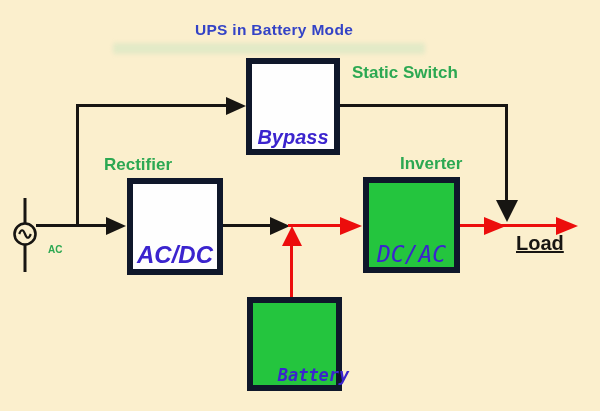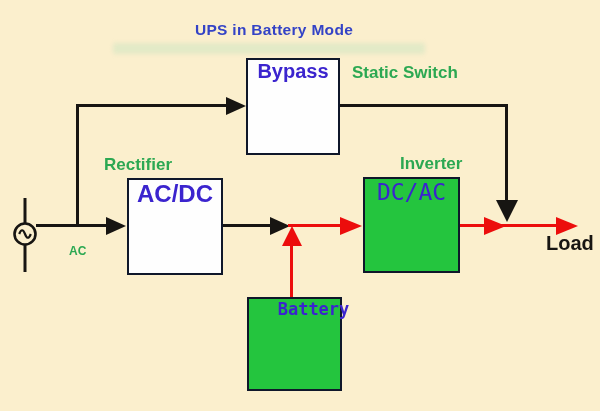--- a/index.html
+++ b/index.html
@@ -14,22 +14,22 @@
   .vline{width:3px;}
   .black{background:#171512;}
   .red{background:#EC0D0C;}
   .arrow{position:absolute;width:0;height:0;}
   .arrow.right.black-a{border-left:20px solid #171512;border-top:9px solid transparent;border-bottom:9px solid transparent;}
   .arrow.right.red-a{border-left:22px solid #EC0D0C;border-top:9px solid transparent;border-bottom:9px solid transparent;}
   .arrow.down.black-a{border-top:22px solid #171512;border-left:11px solid transparent;border-right:11px solid transparent;}
   .arrow.up.red-a{border-bottom:20px solid #EC0D0C;border-left:10px solid transparent;border-right:10px solid transparent;}
   
   .box{
-    position:absolute;border:2px solid #0f172a;box-sizing:border-box;
-    display:flex;align-items:flex-start;justify-content:center;
+    position:absolute;border:6px solid #0f172a;box-sizing:border-box;
+    display:flex;align-items:flex-end;justify-content:center;font-style:italic;
   }
   .box.white{background:#FEFEFE;}
   .box.green{background:#24C53E;}
   .blue-bold{color:#3B24CE;font-weight:bold;}
   .mono{font-family:"DejaVu Sans Mono",monospace;color:#3B24CE;}
   
   .lbl{position:absolute;white-space:nowrap;}
   .green-lbl{color:#2CA852;font-weight:bold;}
   #title{
     left:0;top:21px;width:548px;text-align:center;
@@ -88,16 +88,16 @@
     <span class="mono" style="font-size:23px;">DC/AC</span>
   </div>
 
   <div class="box green" style="left:247px;top:297px;width:95px;height:94px;padding-left:38px;">
     <span class="mono" style="font-size:17px;font-weight:600;">Battery</span>
   </div>
 
   <div class="lbl green-lbl" style="left:104px;top:155px;font-size:17px;">Rectifier</div>
   <div class="lbl green-lbl" style="left:352px;top:63px;font-size:17px;">Static Switch</div>
   <div class="lbl green-lbl" style="left:381px;top:154px;font-size:17px;margin-left:19px;">Inverter</div>
-  <div class="lbl green-lbl" style="left:69px;top:244px;font-size:12px;">AC</div>
-  <div class="lbl" style="left:546px;top:232px;font-size:20px;font-weight:bold;color:#171512;">Load</div>
+  <div class="lbl green-lbl" style="left:48px;top:244px;font-size:10px;">AC</div>
+  <div class="lbl" style="left:516px;top:232px;font-size:20px;font-weight:bold;color:#171512;text-decoration:underline;">Load</div>
 
 </div>
 
 </body></html>

